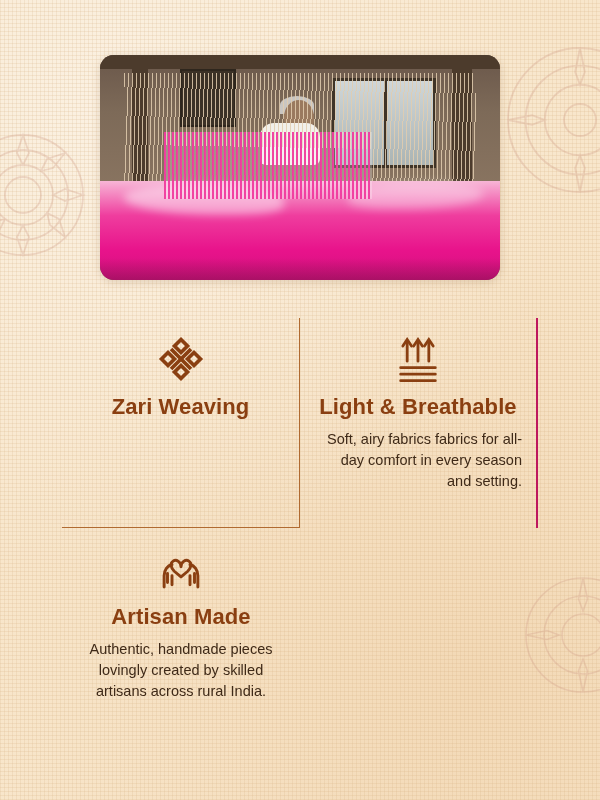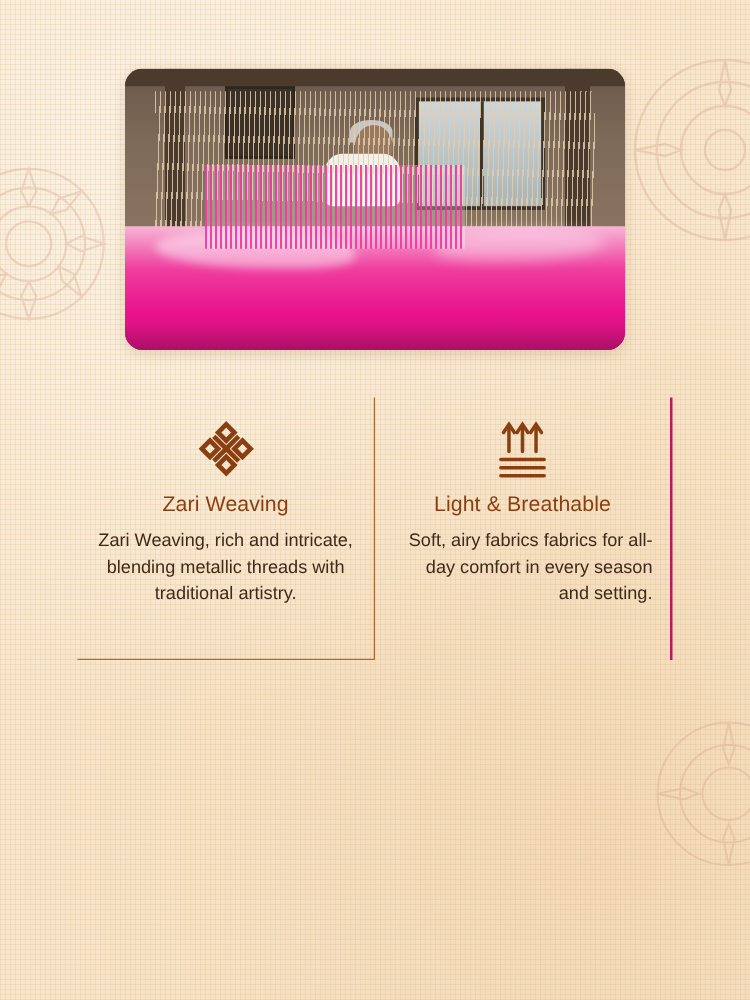--- a/index.html
+++ b/index.html
@@ -137,22 +137,22 @@
   .cell.c1 { border-bottom: 1px solid #b06a30; }
   .cell.c2 { border-right: 2px solid #be185d; text-align: right; }
 
   .icon {
     height: 58px;
     display: flex; align-items: center; justify-content: center;
     margin-bottom: 6px;
     color: #8a3f11;
   }
   .feat-title {
-    font-size: 17px;
-    font-weight: normal;
+    font-size: 22px;
+    font-weight: bold;
     color: #8a3f11;
     margin-bottom: 9px;
     letter-spacing: 0.1px;
   }
   .feat-desc {
     font-size: 14.5px;
     line-height: 1.45;
     color: #3f2a18;
     max-width: 215px;
   }
@@ -233,33 +233,44 @@
         <svg width="52" height="52" viewBox="0 0 48 48" fill="none" stroke="currentColor" stroke-width="3.4" stroke-linecap="square">
           <path d="M24 6 L30 12 L24 18 L18 12 Z"></path>
           <path d="M24 30 L30 36 L24 42 L18 36 Z"></path>
           <path d="M6 24 L12 30 L18 24 L12 18 Z"></path>
           <path d="M30 24 L36 30 L42 24 L36 18 Z"></path>
           <path d="M16 16 L24 24 L32 32"></path>
           <path d="M32 16 L24 24 L16 32"></path>
         </svg>
       </div>
       <div class="feat-title">Zari Weaving</div>
-      <div class="feat-desc">Zari Weaving, rich and intricate, blending metallic threads with traditional artistry.</div>
     </div>
 
 
     <div class="cell c2">
       <div class="icon">
         <svg width="52" height="52" viewBox="0 0 48 48" fill="none" stroke="currentColor" stroke-width="2.6" stroke-linecap="round">
           <path d="M14 26 L14 8 M24 26 L24 8 M34 26 L34 8"></path>
           <path d="M10 12 L14 6 L18 12"></path>
           <path d="M20 12 L24 6 L28 12"></path>
           <path d="M30 12 L34 6 L38 12"></path>
           <path d="M8 32 H40 M8 38 H40 M8 44 H40"></path>
         </svg>
       </div>
       <div class="feat-title">Light &amp; Breathable</div>
       <div class="feat-desc">Soft, airy fabrics fabrics for all-day comfort in every season and setting.</div>
     </div>
 
+    <div class="cell">
+      <div class="icon">
+        <svg width="54" height="54" viewBox="0 0 48 48" fill="none" stroke="currentColor" stroke-width="2.6" stroke-linecap="round" stroke-linejoin="round">
+          <path d="M24 22 C24 18 20 15 17 17 C14 19 15 23 18 26 L24 31 L30 26 C33 23 34 19 31 17 C28 15 24 18 24 22 Z"></path>
+          <path d="M16 20 C12 21 9 25 9 30 L9 40"></path>
+          <path d="M32 20 C36 21 39 25 39 30 L39 40"></path>
+          <path d="M12 28 L12 36 M16 30 L16 38 M36 28 L36 36 M32 30 L32 38"></path>
+        </svg>
+      </div>
+      <div class="feat-title">Artisan Made</div>
+      <div class="feat-desc">Authentic, handmade pieces lovingly created by skilled artisans across rural India.</div>
+    </div>
 
   </div>
 </div>
 
 </body></html>

